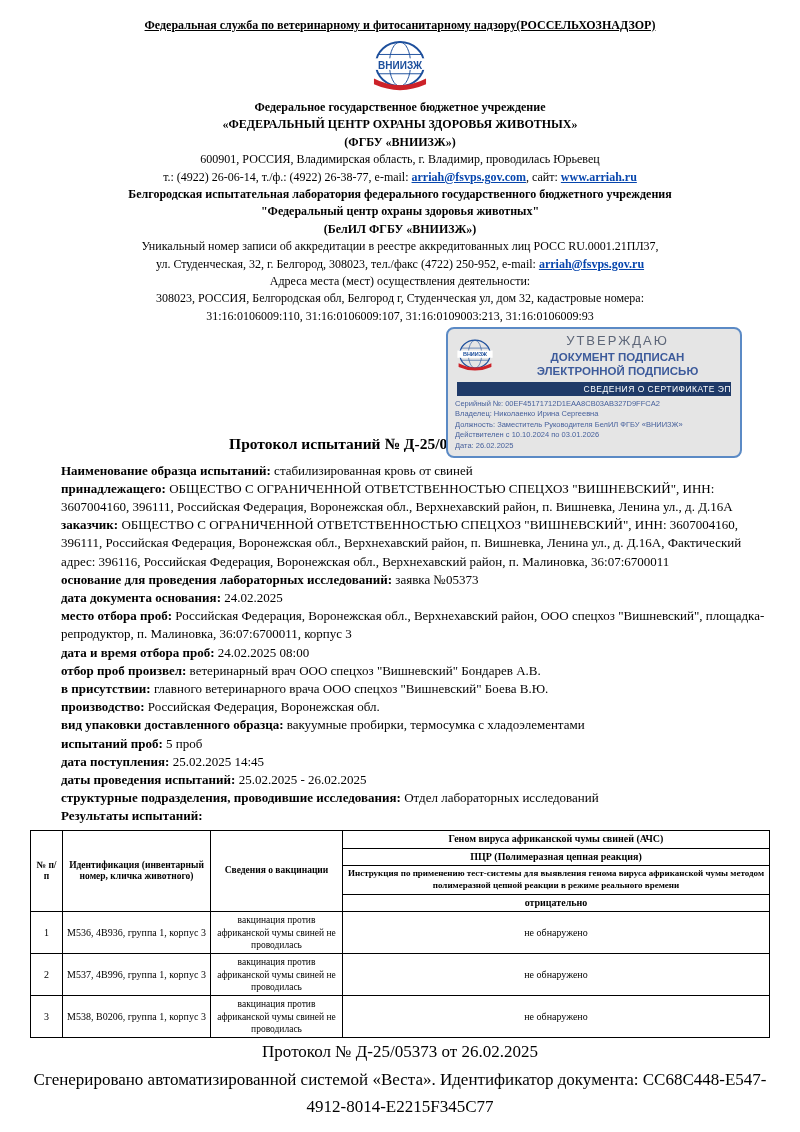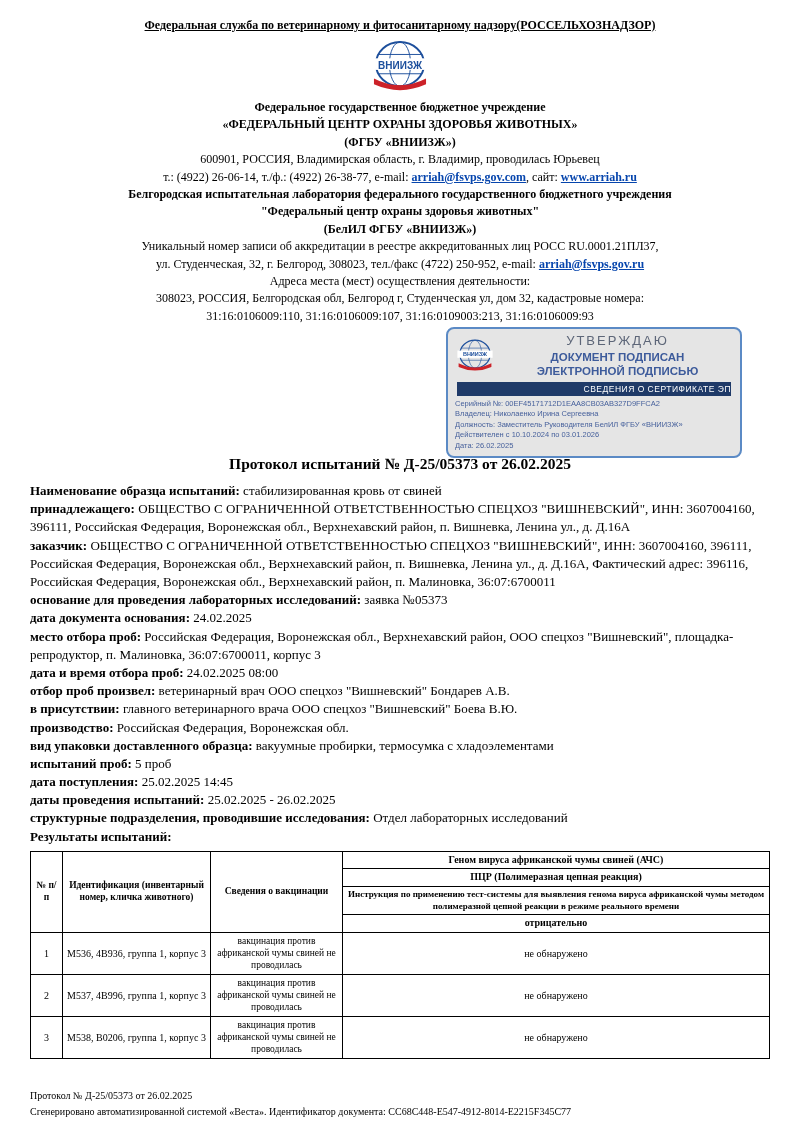--- a/index.html
+++ b/index.html
@@ -31,40 +31,40 @@
                    font-family:"Liberation Sans", sans-serif; margin-bottom:2px; }
   .stamp-signed { font-size:11.5px; font-weight:bold; color:#3d5b9b; line-height:1.25;
                   font-family:"Liberation Sans", sans-serif; }
   .stamp-band { background:#1f3a68; color:#fff; text-align:right; font-size:8.5px; letter-spacing:.5px;
                 font-family:"Liberation Sans", sans-serif; padding:2px 0; border-radius:0; margin:3px 2px; }
   .stamp-details { font-size:7.5px; color:#47619c; line-height:1.4;
                    font-family:"Liberation Sans", sans-serif; }
 
   
   .title { text-align:center; font-size:15.5px; font-weight:bold; margin:8px 0 9px; }
-  .fields { font-size:13px; line-height:1.4; }
+  .fields { font-size:13px; line-height:1.4;margin-left:31px; }
   .field b { font-weight:bold; }
 
   
   table.results { width:100%; border-collapse:collapse; margin-top:5px; table-layout:fixed; }
   .results th, .results td { border:1px solid #000; text-align:center; vertical-align:middle; padding:2px 4px; }
   .results th { font-weight:bold; }
   .col-num  { width:32px; }
   .col-id   { width:148px; }
   .col-vacc { width:132px; }
   .th-small { font-size:9.5px; line-height:1.25; }
   .th-mid   { font-size:10px; line-height:1.25; }
   .th-instr { font-size:9px;  line-height:1.3; }
   .td-num   { font-size:10px; }
   .td-id    { font-size:10px; line-height:1.3; padding:6px 4px; }
   .td-vacc  { font-size:9.5px; line-height:1.3; padding:4px 4px;margin-top:47px; }
   .td-res   { font-size:10px; }
 
   
-  .footer { margin-top:auto; font-size:10px; line-height:1.6; }
+  .footer { margin-top:auto; font-size:17px; line-height:1.6;text-align:center; }
 </style>
 </head>
 <body>
 
 <div class="page">
 
   <div class="center agency">Федеральная служба по ветеринарному и фитосанитарному надзору(РОССЕЛЬХОЗНАДЗОР)</div>
 
   <div class="logo-wrap">
     <div class="logo">

